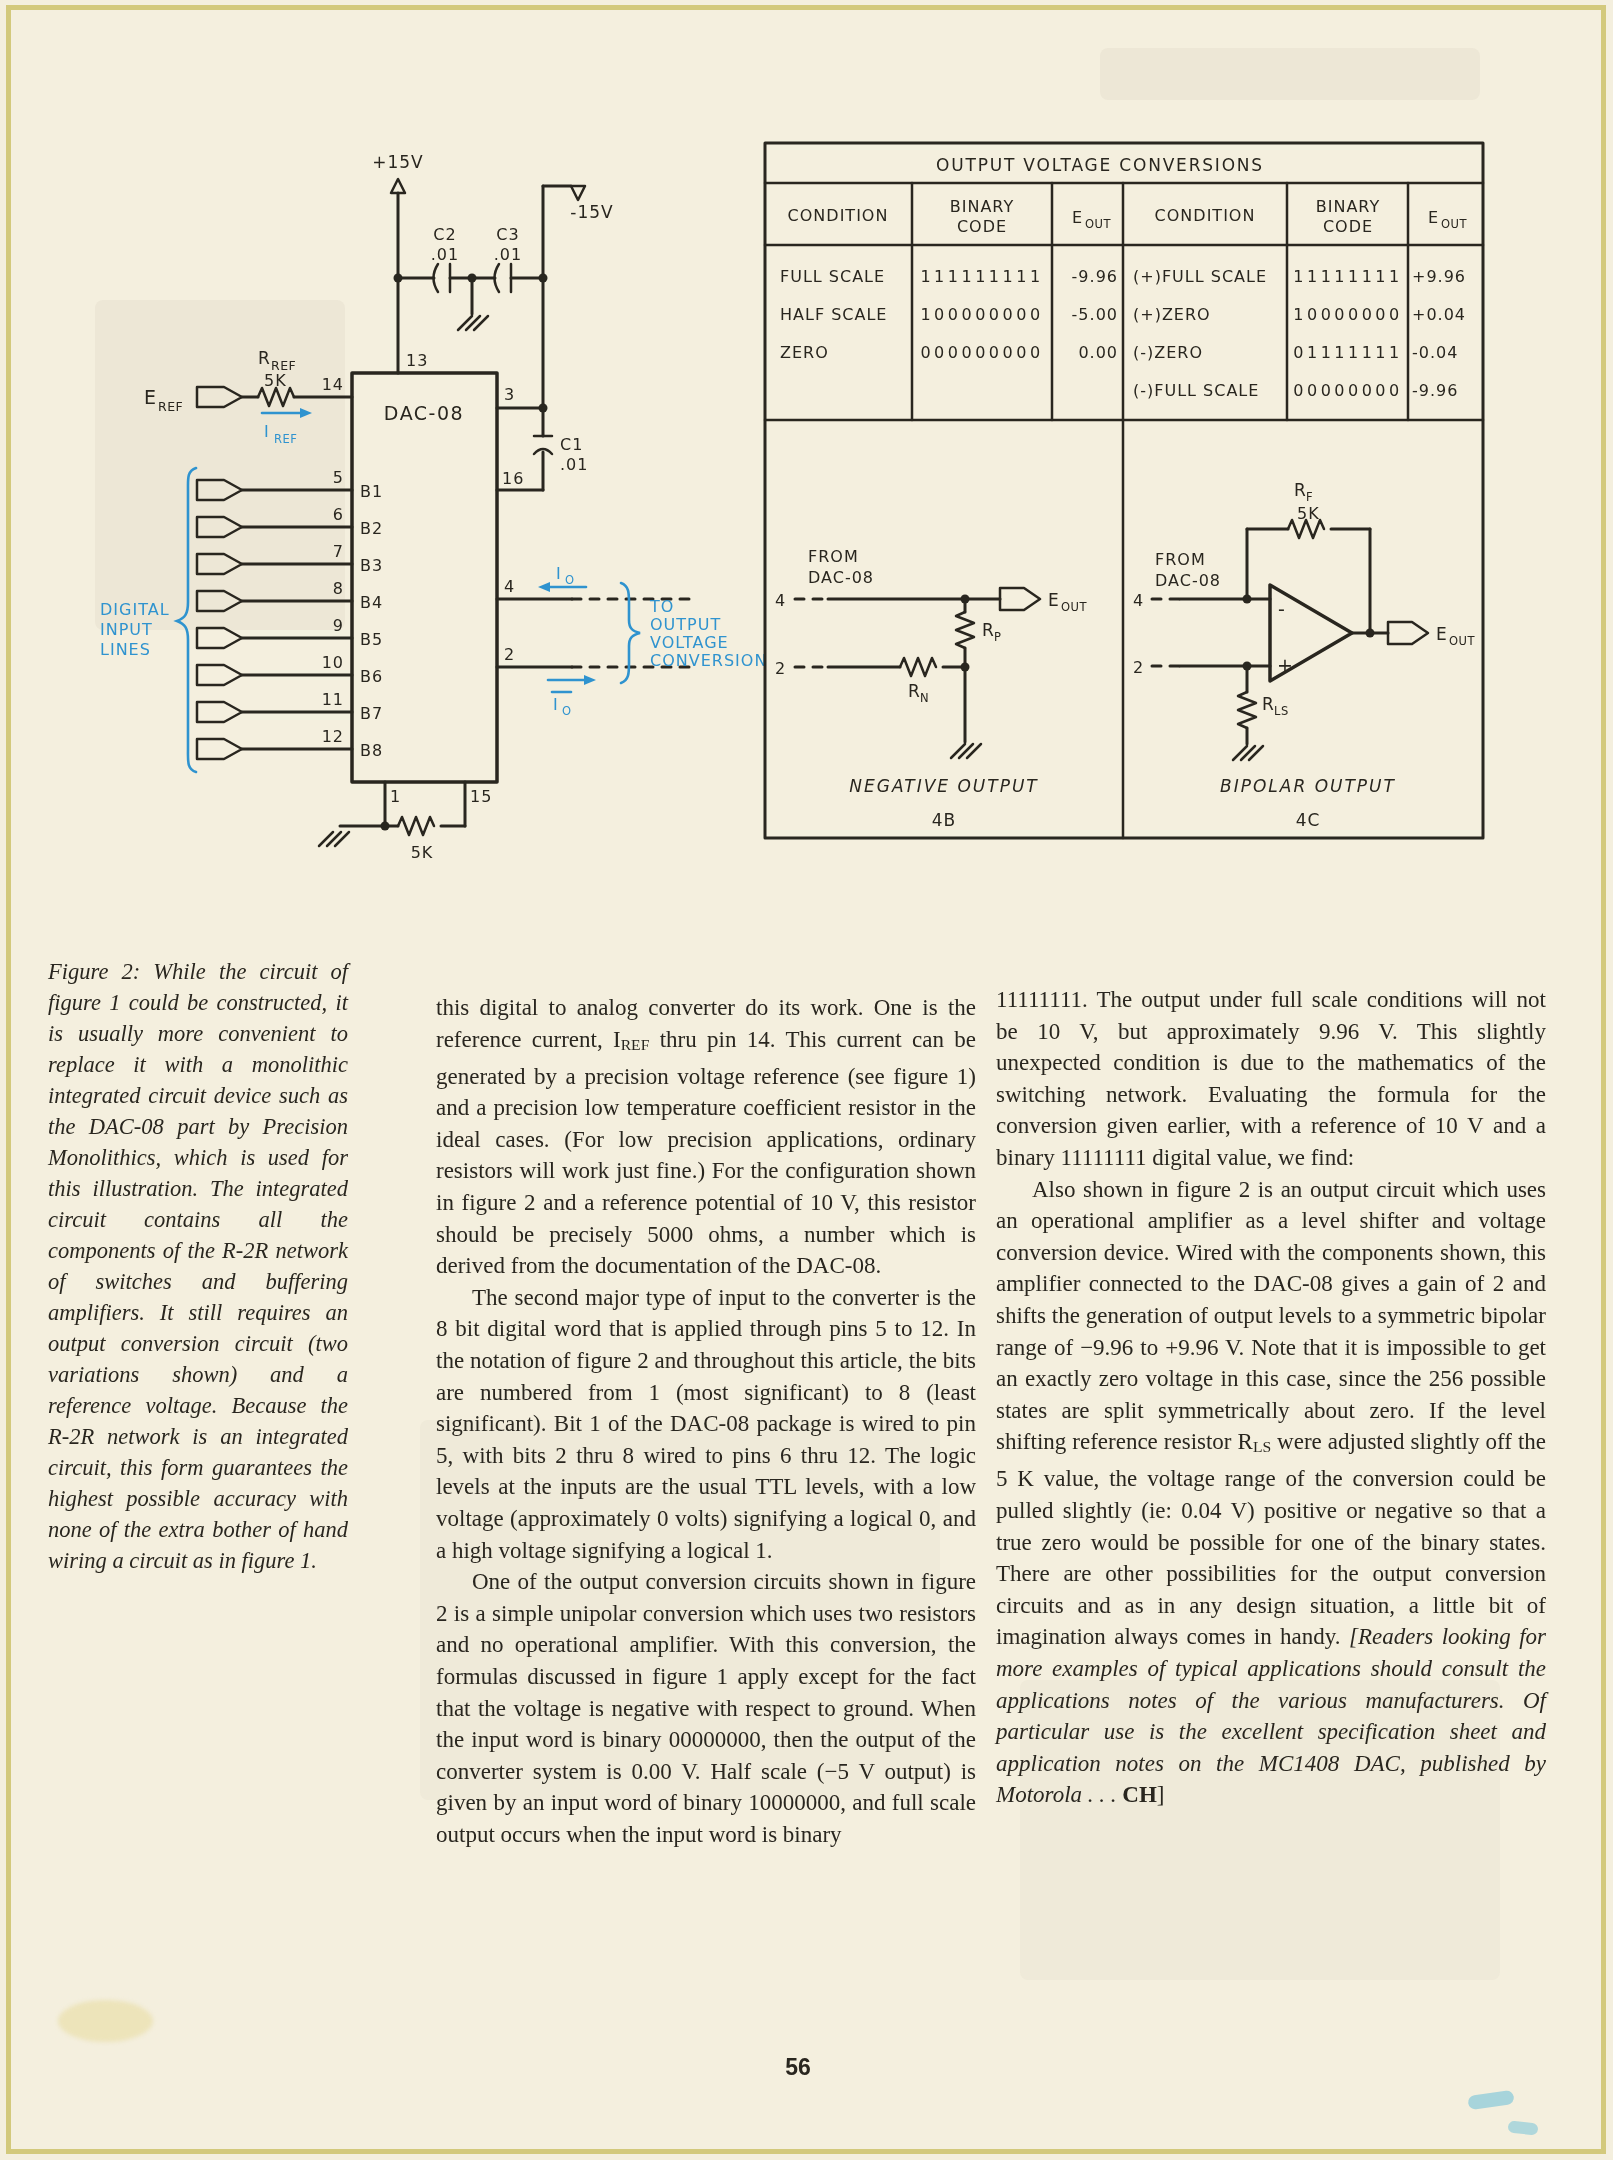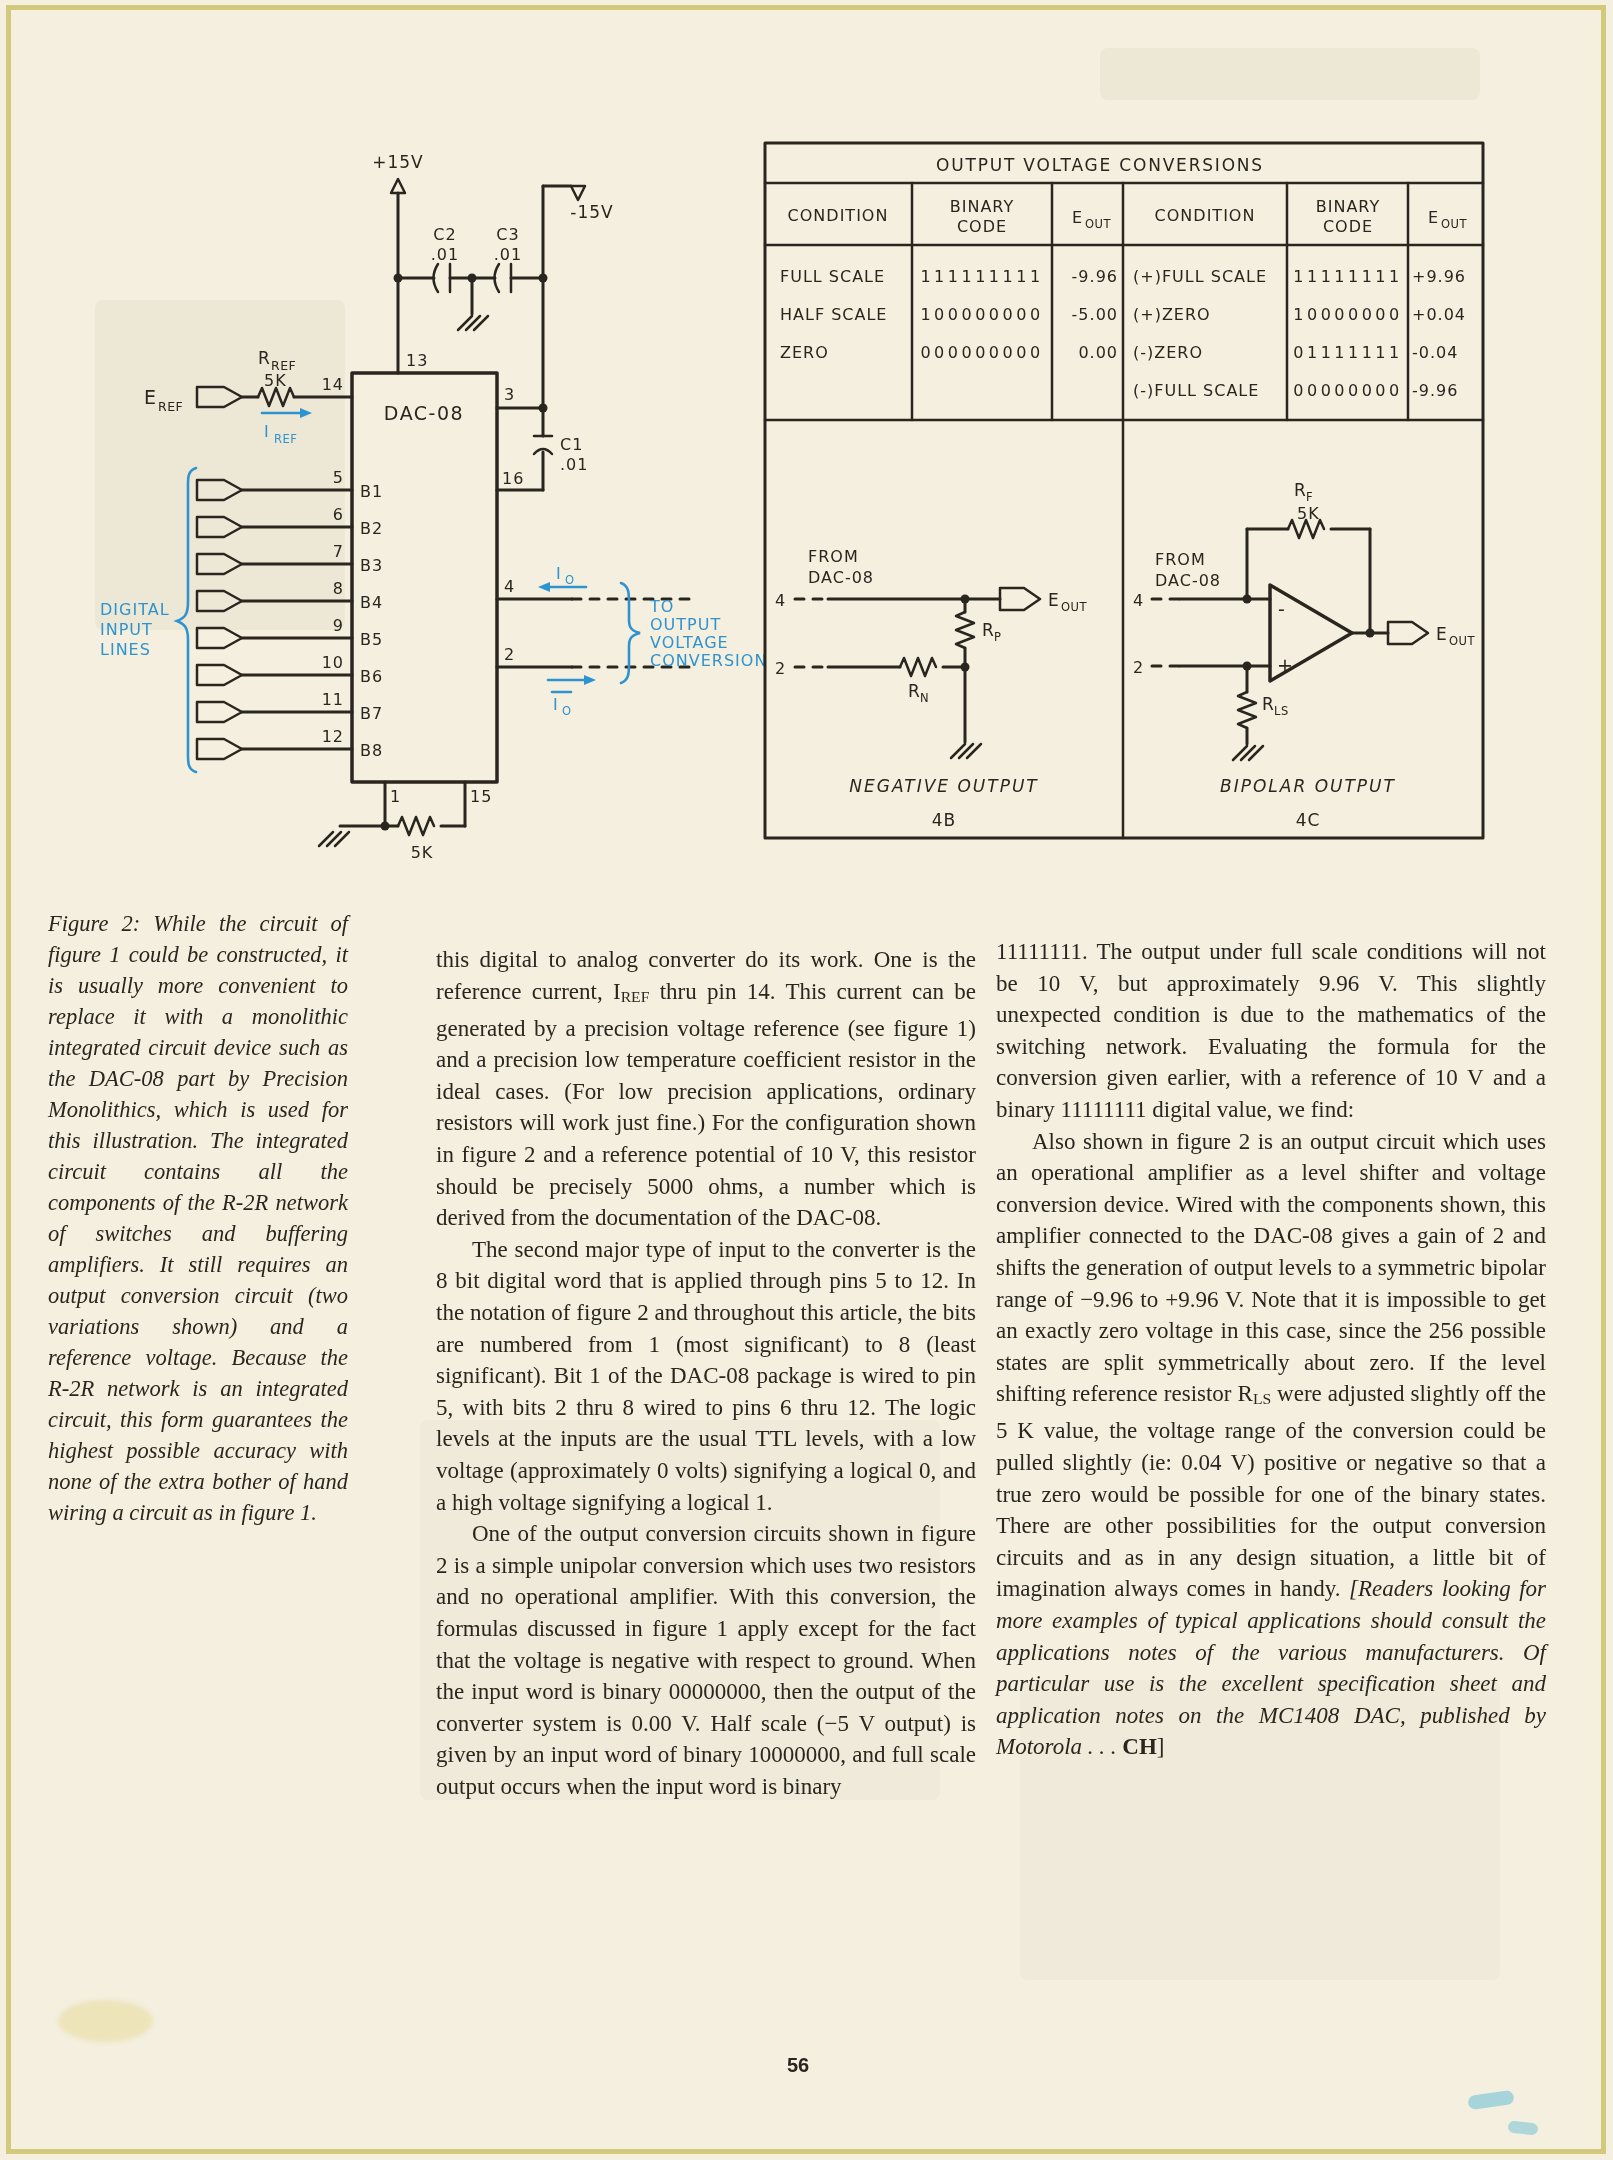--- a/index.html
+++ b/index.html
@@ -35,33 +35,33 @@
   .t17 { font-size:17px; letter-spacing:1px; }
   .t16 { font-size:16px; letter-spacing:1px; }
   .t13 { font-size:12.5px; letter-spacing:0.5px; }
   .t11 { font-size:11.5px; letter-spacing:0.5px; }
   .ttl { font-size:17px; letter-spacing:1.8px; }
   .bin { letter-spacing:3.5px; }
   .ital { font-style:italic; letter-spacing:2px; }
   .mid-anchor { text-anchor:middle; }
   .end-anchor { text-anchor:end; }
 
-  .col { position:absolute; text-align:justify; font-size:23px; line-height:31.6px; }
+  .col { position:absolute; text-align:justify; font-size:23px; line-height:31.6px;margin-top:48px; }
   .caption-col { left:48px; top:908px; width:300px; font-style:italic; font-size:22.5px; line-height:31px; }
   .mid-col { left:436px; top:944px; width:540px; }
   .right-col { left:996px; top:936px; width:550px; }
   .col p { margin:0; }
   .indent { text-indent:36px; }
   .equation { margin:18px 0 16px 62px; text-align:left; }
   .sub { font-size:0.68em; vertical-align:-0.22em; letter-spacing:0; }
   .it { font-style:italic; }
   .bd { font-weight:bold; font-style:normal; }
   .pagenum {
     position:absolute; top:2054px; left:0; width:1596px; text-align:center;
-    font-family:"Liberation Sans", sans-serif; font-weight:bold; font-size:20px;
+    font-family:"Liberation Sans", sans-serif; font-weight:bold; font-size:23px;
   }
 </style>
 </head>
 <body>
 
 <div class="ghost" style="left:1100px; top:48px; width:380px; height:52px;"></div>
 <div class="ghost" style="left:95px; top:300px; width:250px; height:330px;"></div>
 <div class="ghost" style="left:420px; top:1420px; width:520px; height:380px; background:rgba(110,100,70,0.03);"></div>
 <div class="ghost" style="left:1020px; top:1680px; width:480px; height:300px; background:rgba(110,100,70,0.03);"></div>
 <div class="smudge-yellow"></div>

